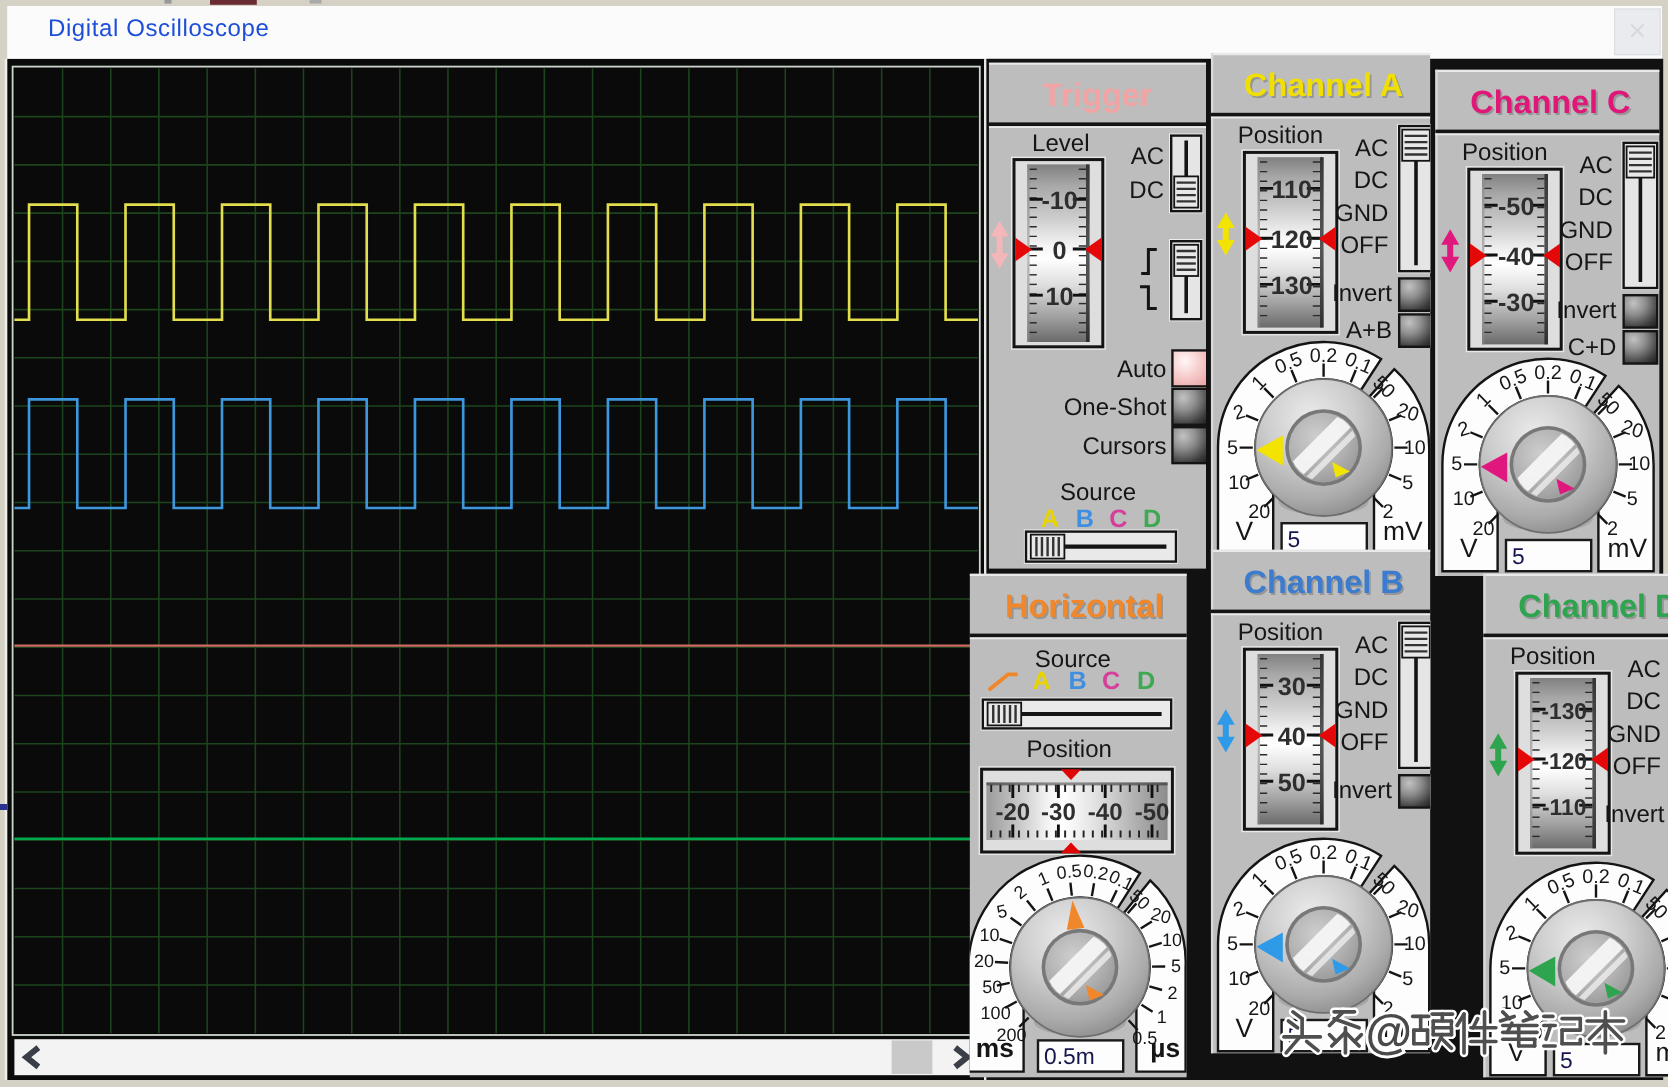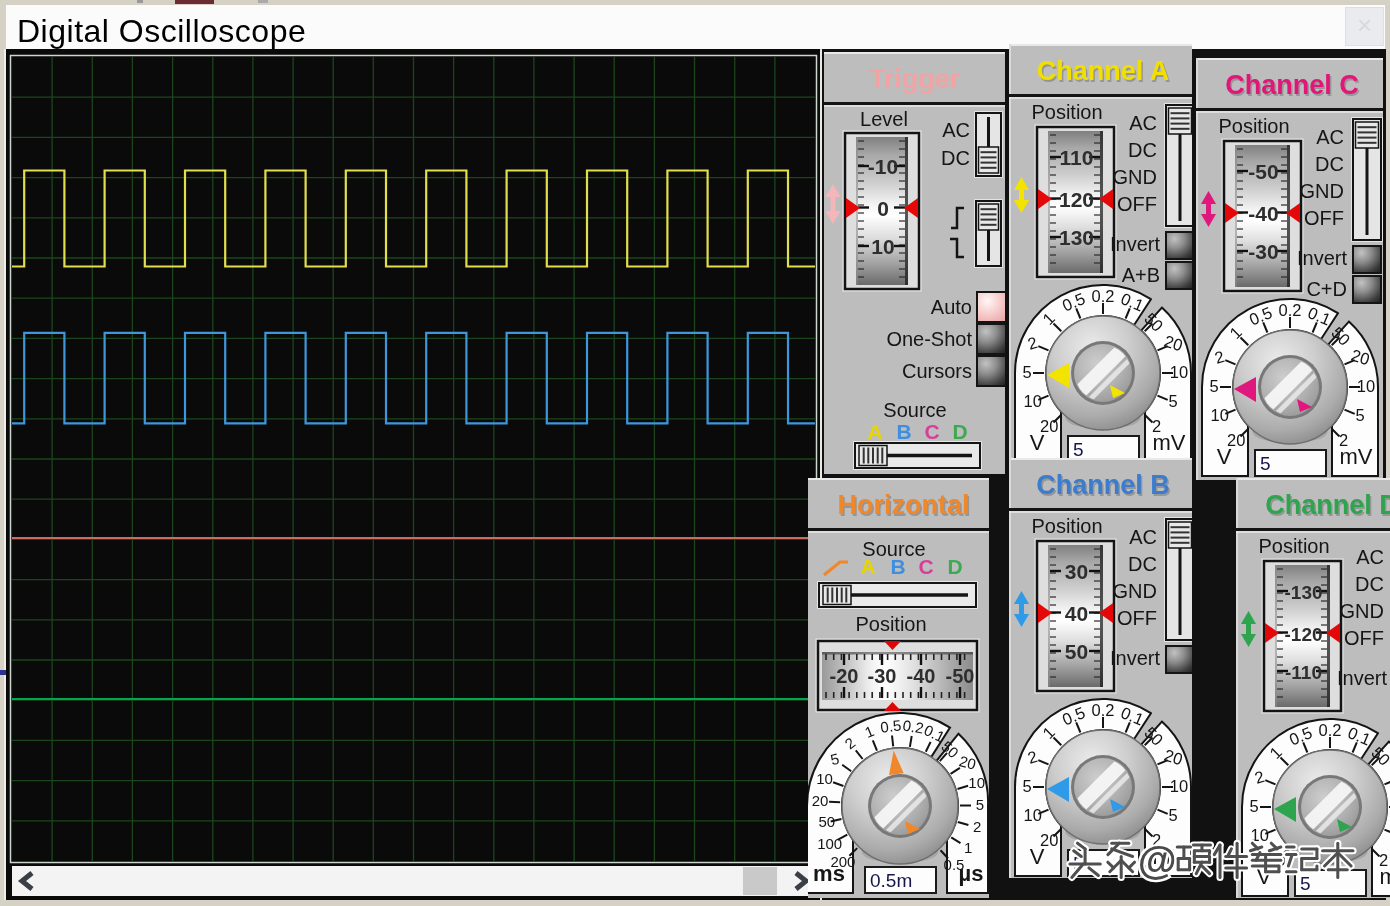--- a/index.html
+++ b/index.html
@@ -1,21 +1,21 @@
 <!DOCTYPE html>
 <html><head><meta charset="utf-8"><style>
 html,body{margin:0;padding:0;}
 body{width:1390px;height:906px;position:relative;background:#d5d1c5;font-family:"Liberation Sans",sans-serif;overflow:hidden;}
 .ab{position:absolute;}
 </style></head><body>
 <div class="ab" style="left:175px;top:0;width:39px;height:4px;background:#6b2b33"></div>
 <div class="ab" style="left:137px;top:0;width:6px;height:3px;background:#999"></div>
 <div class="ab" style="left:258px;top:0;width:10px;height:3px;background:#aaa"></div>
 <div class="ab" style="left:6px;top:5px;width:1379px;height:44px;background:#fbfbfb"></div>
-<div class="ab" style="left:17px;top:13px;font-size:32px;color:#000000;letter-spacing:0.5px">Digital Oscilloscope</div>
+<div class="ab" style="left:40px;top:13px;font-size:20px;color:#1d4ed8;letter-spacing:0.5px">Digital Oscilloscope</div>
 <div class="ab" style="left:1345px;top:7px;width:37px;height:37px;background:#e9ebee;border:1px solid #dcdfe3;color:#d6dae0;font-size:26px;text-align:center;line-height:35px">×</div>
 <div class="ab" style="left:4px;top:49px;width:2px;height:851px;background:#efefea"></div>
 <div class="ab" style="left:6px;top:49px;width:814px;height:851px"><svg width="814" height="851" viewBox="0 0 814 851" font-family="Liberation Sans, sans-serif">
 <rect x="0" y="0" width="814" height="851" fill="#0a0a0a"></rect>
 <rect x="4.5" y="6.5" width="806" height="807" fill="none" stroke="#cdd6cd" stroke-width="1.5"></rect>
 <rect x="6" y="8" width="803" height="804" fill="#0a0a0a"></rect>
 <line x1="46.1" y1="8" x2="46.1" y2="812" stroke="#1d451d" stroke-width="1.3"></line>
 <line x1="6" y1="48.2" x2="809" y2="48.2" stroke="#1d451d" stroke-width="1.3"></line>
 <line x1="86.3" y1="8" x2="86.3" y2="812" stroke="#1d451d" stroke-width="1.3"></line>
 <line x1="6" y1="88.4" x2="809" y2="88.4" stroke="#1d451d" stroke-width="1.3"></line>

